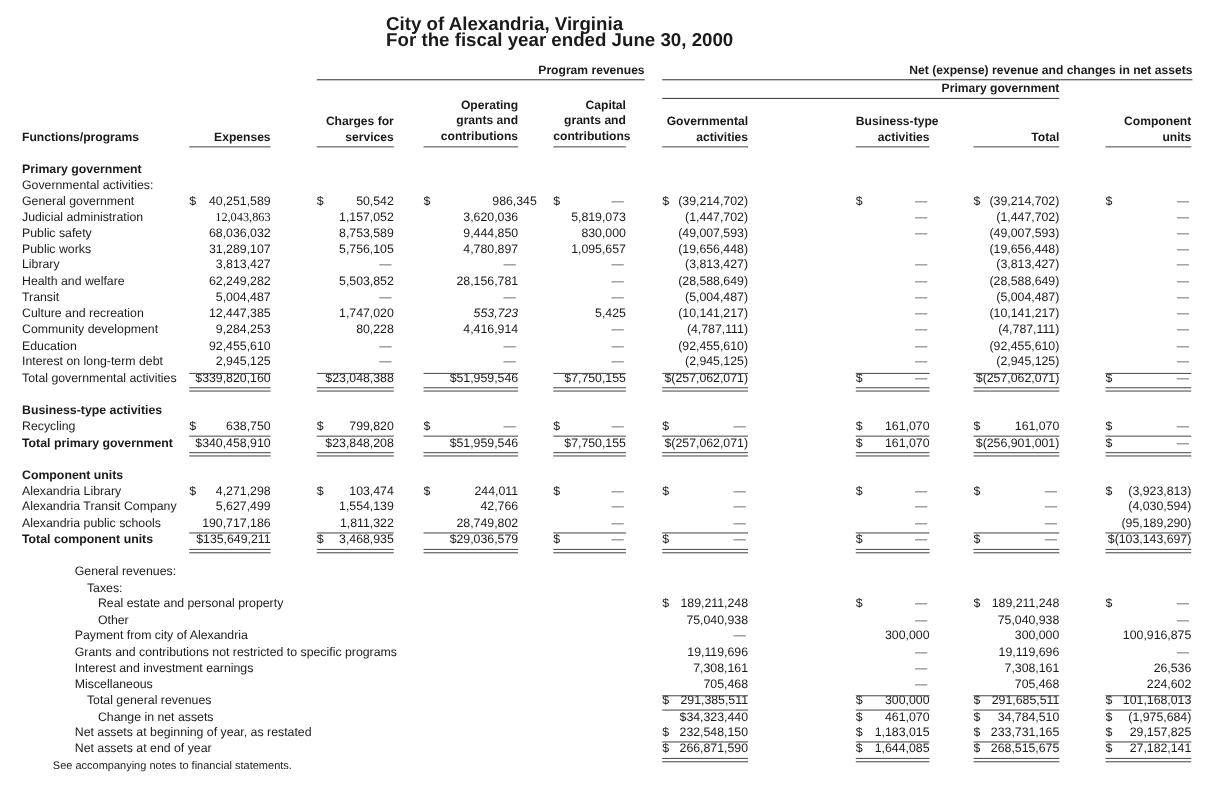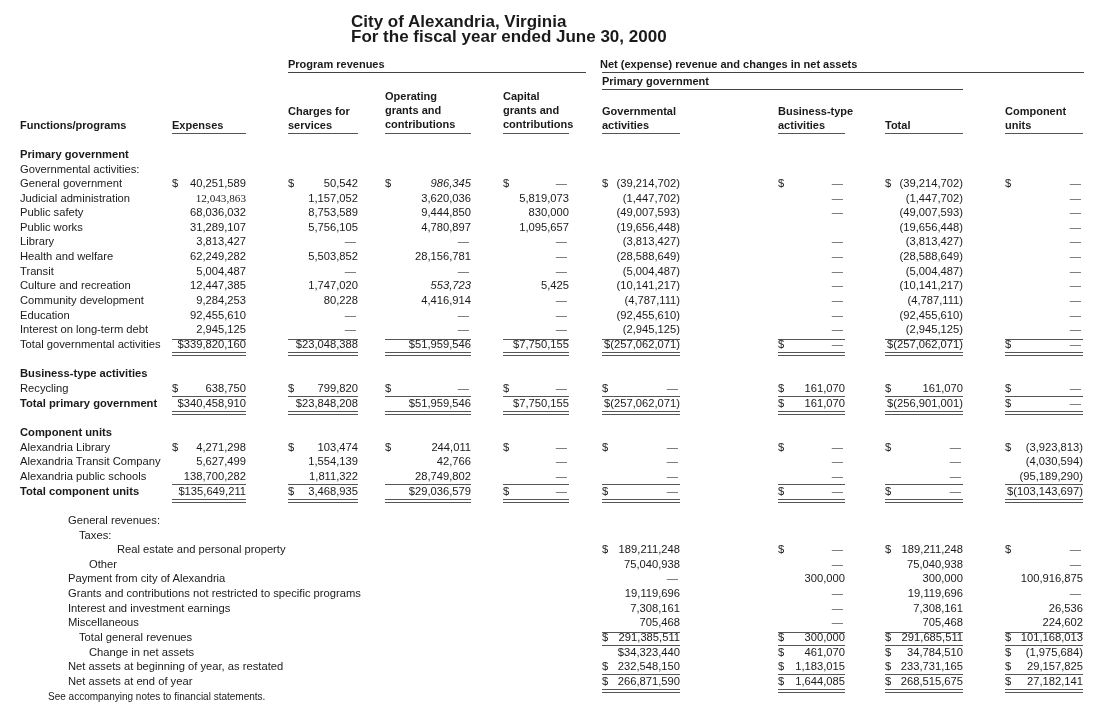--- a/index.html
+++ b/index.html
@@ -3,21 +3,21 @@
 <meta charset="utf-8">
 <style>
   html, body { margin:0; padding:0; background:#ffffff; }
   body {
     width:1101px; height:714px; position:relative; overflow:hidden;
     font-family:"Liberation Sans Narrow","Liberation Sans", sans-serif;
     color:#1a1a1a; font-size:11.2px;
   }
   .abs { position:absolute; white-space:nowrap; }
   .title { font-weight:bold; font-size:17px; text-align:left; width:400px; left:351px; }
-  .hdr { font-weight:bold; font-size:11px; text-align:left; line-height:14px; }
+  .hdr { font-weight:bold; font-size:11px; text-align:right; line-height:14px; }
   .hline { position:absolute; height:0; border-top:1.3px solid #444; }
   .uline { position:absolute; height:0; border-top:1.2px solid #555; }
   .label { position:absolute; left:20px; white-space:nowrap; }
   .bold { font-weight:bold; }
   .num { position:absolute; text-align:right; white-space:nowrap; }
   .dol { position:absolute; white-space:nowrap; }
   .dash { color:#555; }
   .foot { font-size:10px;margin-left:28px; }
 </style>
 </head>
@@ -76,21 +76,21 @@
 <div class="label" style="top:163px;">Governmental activities:</div>
 <div class="label bold" style="top:367px;">Business-type activities</div>
 <div class="label bold" style="top:426px;">Component units</div>
 
 <div id="rows">
     <div class="label" style="top: 177px;">General government</div>
     <div class="num" style="left: 172px; width: 74px; top: 177px;">40,251,589</div>
     <div class="dol" style="left: 172px; top: 177px;">$</div>
     <div class="num" style="left: 288px; width: 70px; top: 177px;">50,542</div>
     <div class="dol" style="left: 288px; top: 177px;">$</div>
-    <div class="num" style="left: 385px; width: 86px; top: 177px; font-style: italic;">986,345</div>
+    <div class="num" style="left: 402px; width: 86px; top: 177px;">986,345</div>
     <div class="dol" style="left: 385px; top: 177px;">$</div>
     <div class="num dash" style="left: 503px; width: 66px; top: 177px; padding-right: 2px; box-sizing: border-box;">—</div>
     <div class="dol" style="left: 503px; top: 177px;">$</div>
     <div class="num" style="left: 602px; width: 78px; top: 177px;">(39,214,702)</div>
     <div class="dol" style="left: 602px; top: 177px;">$</div>
     <div class="num dash" style="left: 778px; width: 67px; top: 177px; padding-right: 2px; box-sizing: border-box;">—</div>
     <div class="dol" style="left: 778px; top: 177px;">$</div>
     <div class="num" style="left: 885px; width: 78px; top: 177px;">(39,214,702)</div>
     <div class="dol" style="left: 885px; top: 177px;">$</div>
     <div class="num dash" style="left: 1005px; width: 78px; top: 177px; padding-right: 2px; box-sizing: border-box;">—</div>
@@ -291,21 +291,21 @@
     <div class="label" style="top: 455px;">Alexandria Transit Company</div>
     <div class="num" style="left: 172px; width: 74px; top: 455px;">5,627,499</div>
     <div class="num" style="left: 288px; width: 70px; top: 455px;">1,554,139</div>
     <div class="num" style="left: 385px; width: 86px; top: 455px;">42,766</div>
     <div class="num dash" style="left: 503px; width: 66px; top: 455px; padding-right: 2px; box-sizing: border-box;">—</div>
     <div class="num dash" style="left: 602px; width: 78px; top: 455px; padding-right: 2px; box-sizing: border-box;">—</div>
     <div class="num dash" style="left: 778px; width: 67px; top: 455px; padding-right: 2px; box-sizing: border-box;">—</div>
     <div class="num dash" style="left: 885px; width: 78px; top: 455px; padding-right: 2px; box-sizing: border-box;">—</div>
     <div class="num" style="left: 1005px; width: 78px; top: 455px;">(4,030,594)</div>
     <div class="label" style="top: 470px;">Alexandria public schools</div>
-    <div class="num" style="left: 172px; width: 74px; top: 470px;">138,700,282</div>
+    <div class="num" style="left: 172px; width: 74px; top: 470px;">190,717,186</div>
     <div class="uline" style="left: 172px; width: 74px; top: 484px;"></div>
     <div class="num" style="left: 288px; width: 70px; top: 470px;">1,811,322</div>
     <div class="uline" style="left: 288px; width: 70px; top: 484px;"></div>
     <div class="num" style="left: 385px; width: 86px; top: 470px;">28,749,802</div>
     <div class="uline" style="left: 385px; width: 86px; top: 484px;"></div>
     <div class="num dash" style="left: 503px; width: 66px; top: 470px; padding-right: 2px; box-sizing: border-box;">—</div>
     <div class="uline" style="left: 503px; width: 66px; top: 484px;"></div>
     <div class="num dash" style="left: 602px; width: 78px; top: 470px; padding-right: 2px; box-sizing: border-box;">—</div>
     <div class="uline" style="left: 602px; width: 78px; top: 484px;"></div>
     <div class="num dash" style="left: 778px; width: 67px; top: 470px; padding-right: 2px; box-sizing: border-box;">—</div>
@@ -337,21 +337,21 @@
     <div class="dol" style="left: 778px; top: 485px;">$</div>
     <div class="uline" style="left: 778px; width: 67px; top: 499px;"></div>
     <div class="uline" style="left: 778px; width: 67px; top: 502px;"></div>
     <div class="num dash" style="left: 885px; width: 78px; top: 485px; padding-right: 2px; box-sizing: border-box;">—</div>
     <div class="dol" style="left: 885px; top: 485px;">$</div>
     <div class="uline" style="left: 885px; width: 78px; top: 499px;"></div>
     <div class="uline" style="left: 885px; width: 78px; top: 502px;"></div>
     <div class="num" style="left: 1005px; width: 78px; top: 485px;">$(103,143,697)</div>
     <div class="uline" style="left: 1005px; width: 78px; top: 499px;"></div>
     <div class="uline" style="left: 1005px; width: 78px; top: 502px;"></div>
-    <div class="abs" style="left: 89px; top: 543px; margin-left: 28px;">Real estate and personal property</div>
+    <div class="abs" style="left: 89px; top: 543px;">Real estate and personal property</div>
     <div class="num" style="left: 602px; width: 78px; top: 543px;">189,211,248</div>
     <div class="dol" style="left: 602px; top: 543px;">$</div>
     <div class="num dash" style="left: 778px; width: 67px; top: 543px; padding-right: 2px; box-sizing: border-box;">—</div>
     <div class="dol" style="left: 778px; top: 543px;">$</div>
     <div class="num" style="left: 885px; width: 78px; top: 543px;">189,211,248</div>
     <div class="dol" style="left: 885px; top: 543px;">$</div>
     <div class="num dash" style="left: 1005px; width: 78px; top: 543px; padding-right: 2px; box-sizing: border-box;">—</div>
     <div class="dol" style="left: 1005px; top: 543px;">$</div>
     <div class="abs" style="left: 89px; top: 558px;">Other</div>
     <div class="num" style="left: 602px; width: 78px; top: 558px;">75,040,938</div>

